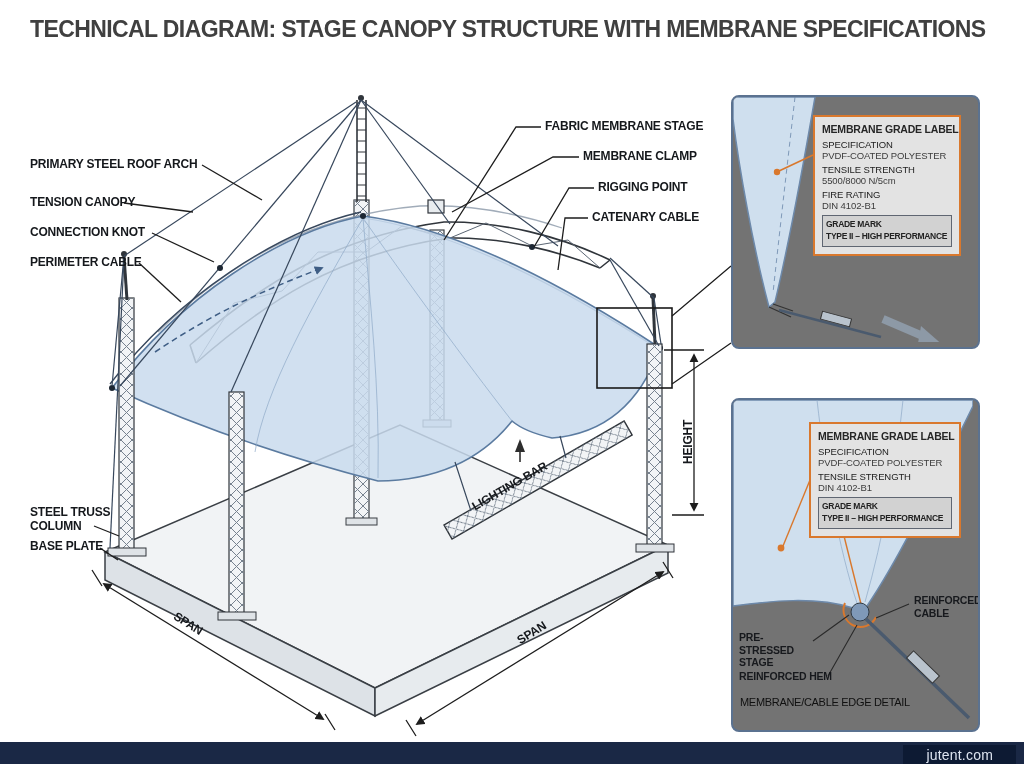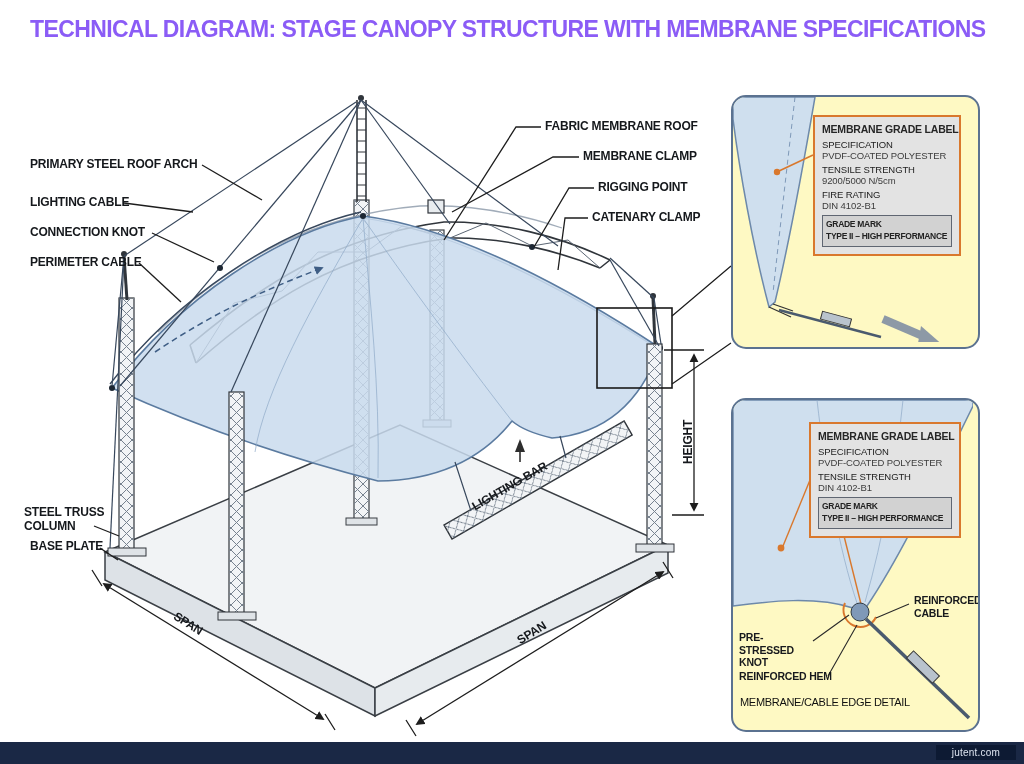--- a/index.html
+++ b/index.html
@@ -1,37 +1,37 @@
 <!DOCTYPE html>
 <html><head>
 <meta charset="utf-8">
 <style>
   html,body{margin:0;padding:0}
   body{width:1024px;height:764px;position:relative;background:#ffffff;
        font-family:"Liberation Sans",sans-serif;overflow:hidden}
   .title{position:absolute;left:30px;top:16px;margin:0;font-size:23px;font-weight:700;
-         color:#8b5cf6;letter-spacing:-0.6px;white-space:nowrap}
+         color:#404040;letter-spacing:-0.6px;white-space:nowrap}
   .art{position:absolute;left:0;top:0}
   .lbl{position:absolute;font-size:12px;font-weight:700;line-height:1.15;color:#15181c;
        letter-spacing:-0.2px;white-space:nowrap}
   .lbl.wrap{white-space:normal}
   .rot{transform-origin:left top}
-  .panel{position:absolute;background:#fef9c3;border:2.5px solid #5b7290;border-radius:15px;overflow:hidden}
+  .panel{position:absolute;background:#737373;border:2.5px solid #5b7290;border-radius:8px;overflow:hidden}
   .panel-svg{position:absolute;left:0;top:0}
   .spec{position:absolute;background:#e3e3e3;border:2px solid #d9782d;padding:6px 7px 7px;box-sizing:border-box}
   .spec-title{font-size:10.5px;font-weight:700;color:#262626;letter-spacing:-0.2px;white-space:nowrap;margin-bottom:4px}
   .spec-name{font-size:9.5px;font-weight:400;color:#222;letter-spacing:-0.1px;white-space:nowrap}
   .spec-val{font-size:9.5px;color:#3c3c3c;letter-spacing:-0.1px;white-space:nowrap;margin-bottom:3px}
   .grade-box{border:1.5px solid #5f6672;background:#d2d2d2;padding:3px 3px;margin-top:4px;overflow:hidden}
   .grade-box div{font-size:8.5px;font-weight:700;color:#222;letter-spacing:-0.3px;white-space:nowrap;line-height:1.4}
   .plabel{position:absolute;font-size:10.5px;font-weight:700;line-height:1.2;color:#17191d;letter-spacing:-0.2px}
   .panel-caption{position:absolute;font-size:11px;font-weight:400;color:#101010;letter-spacing:-0.3px;white-space:nowrap}
   .footer{position:absolute;left:0;bottom:0;width:100%;height:22px;background:#1a2845}
-  .watermark{position:absolute;right:8px;top:3px;background:#0d1a33;color:#dde4f0;font-size:10px;
-             padding:2px 16px;letter-spacing:.2px}
+  .watermark{position:absolute;right:8px;top:3px;background:#0d1a33;color:#dde4f0;font-size:14px;
+             padding:2px 23px;letter-spacing:.2px}
 </style>
 </head>
 <body>
 
 <h1 class="title">TECHNICAL DIAGRAM: STAGE CANOPY STRUCTURE WITH MEMBRANE SPECIFICATIONS</h1>
 
 <svg class="art" width="1024" height="764" viewBox="0 0 1024 764">
   <defs>
     <pattern id="truss" width="11" height="11" patternUnits="userSpaceOnUse">
       <path d="M0 0 L11 11 M11 0 L0 11" stroke="#77828f" stroke-width="1" fill="none"></path>
@@ -149,30 +149,30 @@
     <path d="M94 526 L119 536"></path>
     <path d="M100 548 L118 560"></path>
     <path d="M541 127 L516 127 L444 240"></path>
     <path d="M579 157 L553 157 L452 212"></path>
     <path d="M594 188 L569 188 L534 247"></path>
     <path d="M588 218 L565 218 L558 270"></path>
   </g>
 </svg>
 
 <div class="lbl" style="left:30px;top:158px">PRIMARY STEEL ROOF ARCH</div>
-<div class="lbl" style="left:30px;top:196px">LIGHTING CABLE</div>
+<div class="lbl" style="left:30px;top:196px">TENSION CANOPY</div>
 <div class="lbl" style="left:30px;top:226px">CONNECTION KNOT</div>
 <div class="lbl" style="left:30px;top:256px">PERIMETER CABLE</div>
-<div class="lbl wrap" style="left:24px;top:506px;width:82px">STEEL TRUSS COLUMN</div>
+<div class="lbl wrap" style="left:30px;top:506px;width:82px">STEEL TRUSS COLUMN</div>
 <div class="lbl" style="left:30px;top:540px">BASE PLATE</div>
 
-<div class="lbl" style="left:545px;top:120px">FABRIC MEMBRANE ROOF</div>
+<div class="lbl" style="left:545px;top:120px">FABRIC MEMBRANE STAGE</div>
 <div class="lbl" style="left:583px;top:150px">MEMBRANE CLAMP</div>
 <div class="lbl" style="left:598px;top:181px">RIGGING POINT</div>
-<div class="lbl" style="left:592px;top:211px">CATENARY CLAMP</div>
+<div class="lbl" style="left:592px;top:211px">CATENARY CABLE</div>
 
 <div class="lbl rot" style="left:470px;top:502px;transform:rotate(-30deg)">LIGHTING BAR</div>
 <div class="lbl rot" style="left:682px;top:464px;transform:rotate(-90deg)">HEIGHT</div>
 <div class="lbl rot" style="left:178px;top:610px;transform:rotate(32deg)">SPAN</div>
 <div class="lbl rot" style="left:515px;top:636px;transform:rotate(-32deg)">SPAN</div>
 
 <div class="panel" style="left:731px;top:95px;width:245px;height:250px">
   <svg class="panel-svg" width="240" height="245" viewBox="0 0 240 245">
     <path d="M0 0 H82 C70 70 55 150 42 205 L36 210 C20 150 6 70 0 22 Z" fill="#cfdfee" stroke="#6d89aa" stroke-width="1.5"></path>
     <path d="M62 0 C54 70 46 140 40 196" stroke="#6a87aa" stroke-width="1" stroke-dasharray="5 4" fill="none" opacity="0.8"></path>
@@ -182,21 +182,21 @@
     <line x1="150" y1="222" x2="192" y2="240" stroke="#8d99a6" stroke-width="8"></line>
     <polygon points="188,229 212,250 184,252" fill="#8d99a6"></polygon>
     <line x1="80" y1="58" x2="46" y2="74" stroke="#d9782d" stroke-width="1.5"></line>
     <circle cx="44" cy="75" r="3.2" fill="#d9782d"></circle>
   </svg>
   <div class="spec" style="left:80px;top:18px;width:148px">
     <div class="spec-title">MEMBRANE GRADE LABEL</div>
     <div class="spec-name">SPECIFICATION</div>
     <div class="spec-val">PVDF-COATED POLYESTER</div>
     <div class="spec-name">TENSILE STRENGTH</div>
-    <div class="spec-val">9200/5000 N/5cm</div>
+    <div class="spec-val">5500/8000 N/5cm</div>
     <div class="spec-name">FIRE RATING</div>
     <div class="spec-val">DIN 4102-B1</div>
     <div class="grade-box">
       <div>GRADE MARK</div>
       <div>TYPE II – HIGH PERFORMANCE</div>
     </div>
   </div>
 </div>
 
 <div class="panel" style="left:731px;top:398px;width:245px;height:330px">
@@ -218,20 +218,20 @@
     <div class="spec-name">SPECIFICATION</div>
     <div class="spec-val">PVDF-COATED POLYESTER</div>
     <div class="spec-name">TENSILE STRENGTH</div>
     <div class="spec-val">DIN 4102-B1</div>
     <div class="grade-box">
       <div>GRADE MARK</div>
       <div>TYPE II – HIGH PERFORMANCE</div>
     </div>
   </div>
   <div class="plabel" style="left:181px;top:194px;width:62px">REINFORCED CABLE</div>
-  <div class="plabel" style="left:6px;top:231px;width:78px">PRE-STRESSED KNOT</div>
+  <div class="plabel" style="left:6px;top:231px;width:78px">PRE-STRESSED STAGE</div>
   <div class="plabel" style="left:6px;top:270px">REINFORCED HEM</div>
   <div class="panel-caption" style="left:7px;top:296px">MEMBRANE/CABLE EDGE DETAIL</div>
 </div>
 
 <div class="footer">
   <div class="watermark">jutent.com</div>
 </div>
 
 </body></html>

